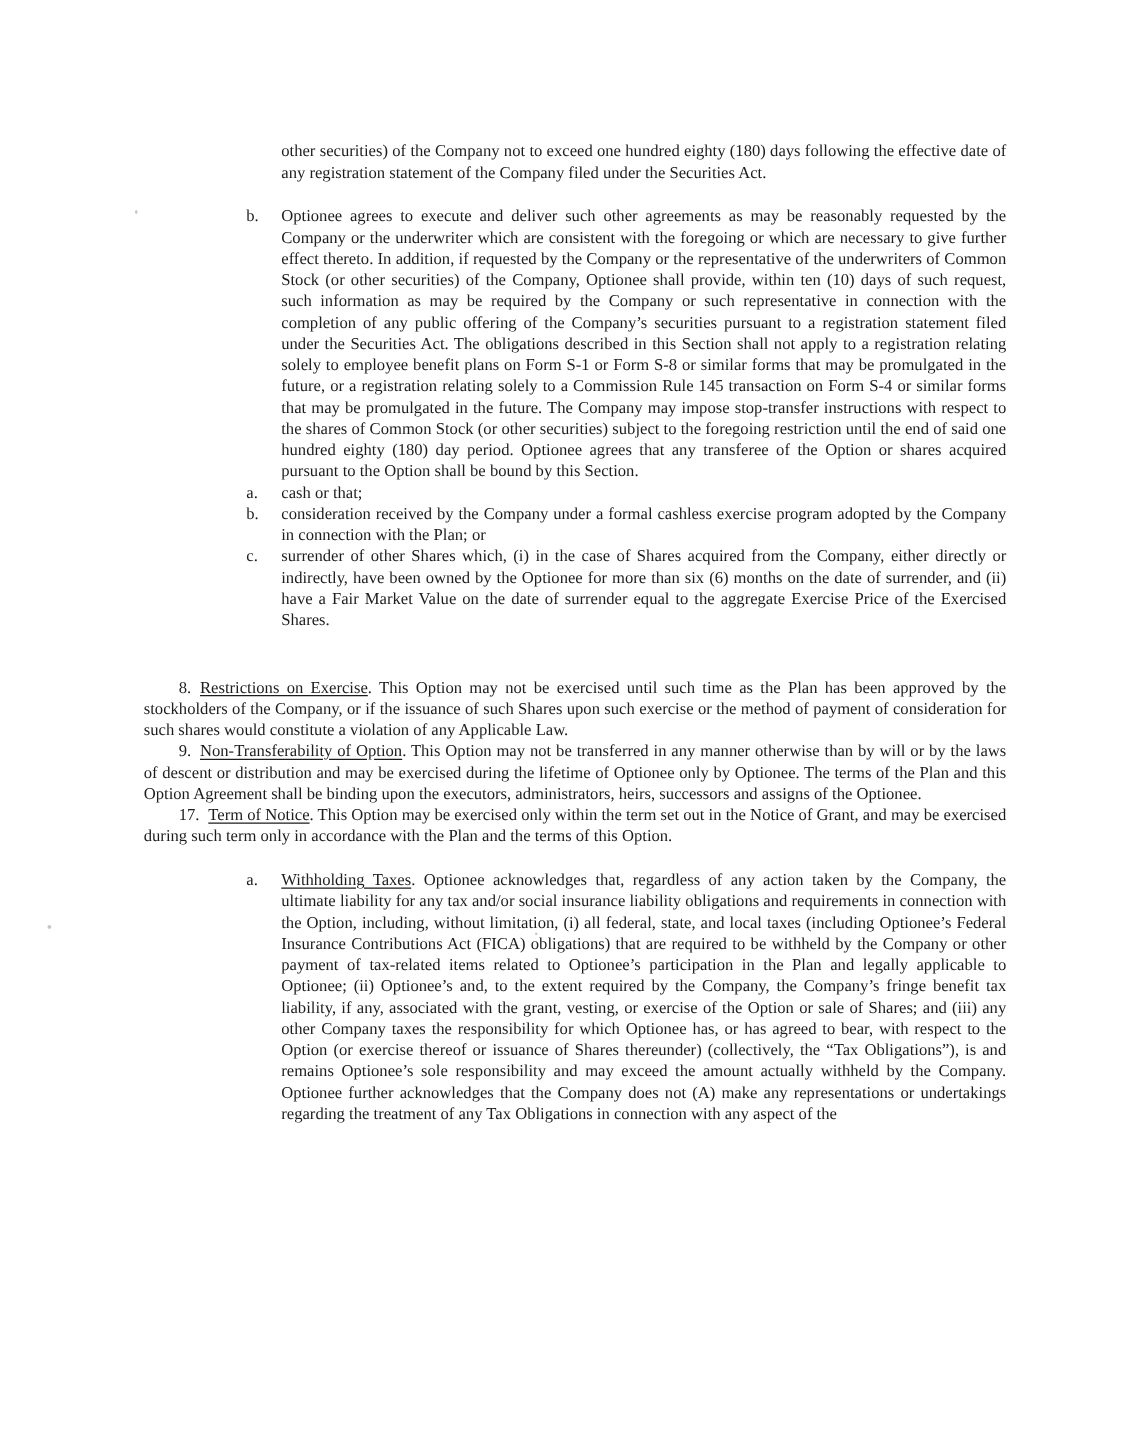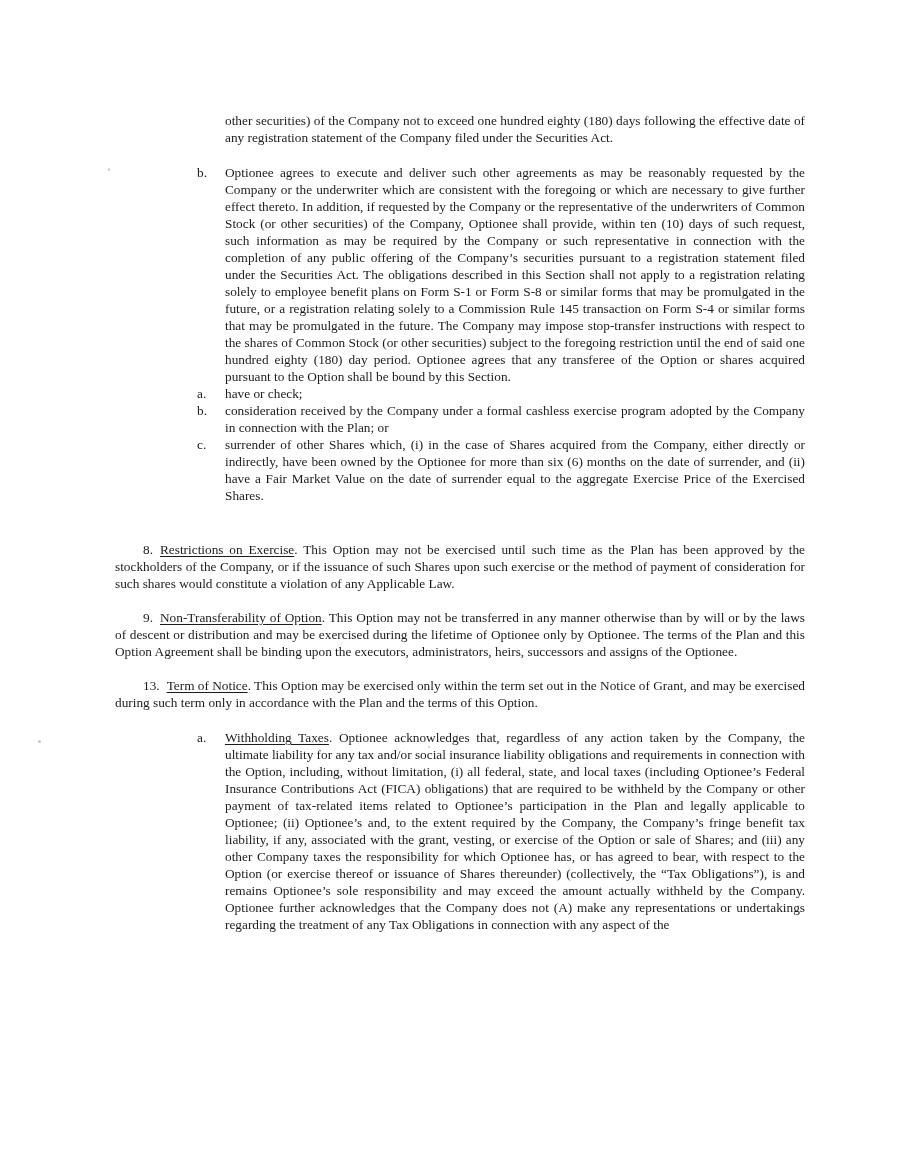--- a/index.html
+++ b/index.html
@@ -28,21 +28,21 @@
   .justify { text-align: justify; }
   .indent { text-indent: 28px; }
   .num { margin-right: 7px; }
   .hd { text-decoration: underline; text-underline-offset: 2px; }
   .cont { margin-left: 110px; }
   .sub { margin-left: 82px; display: flex; }
   .sub .li-label { flex: 0 0 28px; width: 28px; }
   .sub .li-text { flex: 1; }
   .mt1 { margin-top: 18px; }
   .mt2 { margin-top: 37px; }
-  .mt3 { margin-top: 17px; }
+  .mt3 { }
   .mt4 { margin-top: 16px; }
   .speck {
     position: absolute;
     background: #c6c6c6;
     border-radius: 50%;
   }
   .speck1 { left: 108px; top: 168px; width: 2px; height: 3px; }
   .speck2 { left: 38px;  top: 740px; width: 3px; height: 3px; }
   .speck3 { left: 428px; top: 746px; width: 2px; height: 2px; }
 </style>
@@ -54,38 +54,38 @@
   <p class="cont justify">other securities) of the Company not to exceed one hundred eighty (180) days following the effective date of any registration statement of the Company filed under the Securities Act.</p>
 
   <div class="sub mt1">
     <span class="li-label">b.</span>
     <span class="li-text justify">Optionee agrees to execute and deliver such other agreements as may be reasonably requested by the Company or the underwriter which are consistent with the foregoing or which are necessary to give further effect thereto. In addition, if requested by the Company or the representative of the underwriters of Common Stock (or other securities) of the Company, Optionee shall provide, within ten (10) days of such request, such information as may be required by the Company or such representative in connection with the completion of any public offering of the Company’s securities pursuant to a registration statement filed under the Securities Act. The obligations described in this Section shall not apply to a registration relating solely to employee benefit plans on Form S-1 or Form S-8 or similar forms that may be promulgated in the future, or a registration relating solely to a Commission Rule 145 transaction on Form S-4 or similar forms that may be promulgated in the future. The Company may impose stop-transfer instructions with respect to the shares of Common Stock (or other securities) subject to the foregoing restriction until the end of said one hundred eighty (180) day period. Optionee agrees that any transferee of the Option or shares acquired pursuant to the Option shall be bound by this Section.</span>
   </div>
 
 
   <div class="sub">
     <span class="li-label">a.</span>
-    <span class="li-text">have or check;</span>
+    <span class="li-text">cash or that;</span>
   </div>
 
   <div class="sub">
     <span class="li-label">b.</span>
     <span class="li-text justify">consideration received by the Company under a formal cashless exercise program adopted by the Company in connection with the Plan; or</span>
   </div>
 
   <div class="sub">
     <span class="li-label">c.</span>
     <span class="li-text justify">surrender of other Shares which, (i) in the case of Shares acquired from the Company, either directly or indirectly, have been owned by the Optionee for more than six (6) months on the date of surrender, and (ii) have a Fair Market Value on the date of surrender equal to the aggregate Exercise Price of the Exercised Shares.</span>
   </div>
 
   <p class="justify indent mt2"><span class="num">8.</span><span class="hd">Restrictions on Exercise</span><span>. This Option may not be exercised until such time as the Plan has been approved by the stockholders of the Company, or if the issuance of such Shares upon such exercise or the method of payment of consideration for such shares would constitute a violation of any Applicable Law.</span></p>
 
   <p class="justify indent mt3"><span class="num">9.</span><span class="hd">Non-Transferability of Option</span><span>. This Option may not be transferred in any manner otherwise than by will or by the laws of descent or distribution and may be exercised during the lifetime of Optionee only by Optionee. The terms of the Plan and this Option Agreement shall be binding upon the executors, administrators, heirs, successors and assigns of the Optionee.</span></p>
 
-  <p class="justify indent mt3"><span class="num">13.</span><span class="hd">Term of Notice</span><span>. This Option may be exercised only within the term set out in the Notice of Grant, and may be exercised during such term only in accordance with the Plan and the terms of this Option.</span></p>
+  <p class="justify indent mt3"><span class="num">17.</span><span class="hd">Term of Notice</span><span>. This Option may be exercised only within the term set out in the Notice of Grant, and may be exercised during such term only in accordance with the Plan and the terms of this Option.</span></p>
 
 
   <div class="sub mt1">
     <span class="li-label">a.</span>
     <span class="li-text justify"><span class="hd">Withholding Taxes</span><span>. Optionee acknowledges that, regardless of any action taken by the Company, the ultimate liability for any tax and/or social insurance liability obligations and requirements in connection with the Option, including, without limitation, (i) all federal, state, and local taxes (including Optionee’s Federal Insurance Contributions Act (FICA) obligations) that are required to be withheld by the Company or other payment of tax-related items related to Optionee’s participation in the Plan and legally applicable to Optionee; (ii) Optionee’s and, to the extent required by the Company, the Company’s fringe benefit tax liability, if any, associated with the grant, vesting, or exercise of the Option or sale of Shares; and (iii) any other Company taxes the responsibility for which Optionee has, or has agreed to bear, with respect to the Option (or exercise thereof or issuance of Shares thereunder) (collectively, the “Tax Obligations”), is and remains Optionee’s sole responsibility and may exceed the amount actually withheld by the Company. Optionee further acknowledges that the Company does not (A) make any representations or undertakings regarding the treatment of any Tax Obligations in connection with any aspect of the</span></span>
   </div>
 
   <div class="speck speck1"></div>
   <div class="speck speck2"></div>
   <div class="speck speck3"></div>

